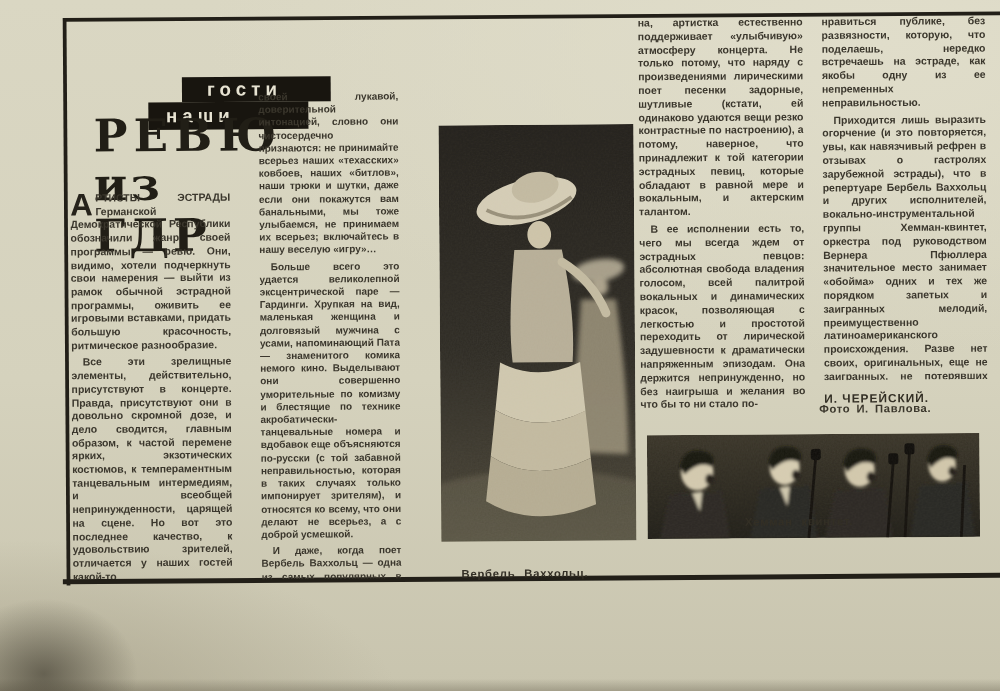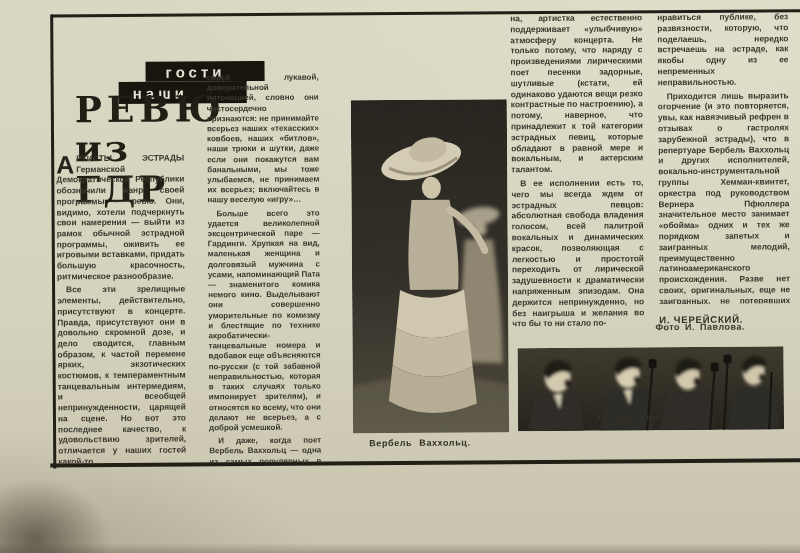--- a/index.html
+++ b/index.html
@@ -46,21 +46,21 @@
   .colC{left:363px;top:16px;width:134px;height:86px;font-size:8.4px;line-height:11px;}
   .colD{left:512px;top:14px;width:132px;height:332px;font-size:8.4px;line-height:10.8px;}
   .colE{left:659px;top:14px;width:131px;height:292px;font-size:8.4px;line-height:10.8px;}
 
   figure{margin:0;position:absolute;}
   .photo1{left:352px;top:100px;width:156px;height:333px;}
   .photo2{left:517px;top:349px;width:266px;height:83px;}
   figure svg{display:block;width:100%;height:100%;}
   .caption{position:absolute;color:#332f25;font-weight:bold;font-size:9px;
     letter-spacing:.6px;word-spacing:4px;}
-  .cap1{left:368px;top:438px;width:140px;}
+  .cap1{left:368px;top:454px;width:140px;}
   .cap2{left:595px;top:414px;width:120px;}
 
   .byline{position:absolute;left:659px;top:316px;width:128px;
     color:#332f25;font-weight:bold;font-size:9.5px;letter-spacing:.8px;}
   .credit{position:absolute;left:655px;top:324px;width:132px;text-align:left;
     color:#3b372c;font-weight:bold;font-size:9px;letter-spacing:.5px;word-spacing:2px;}
 </style>
 </head>
 <body>
 

